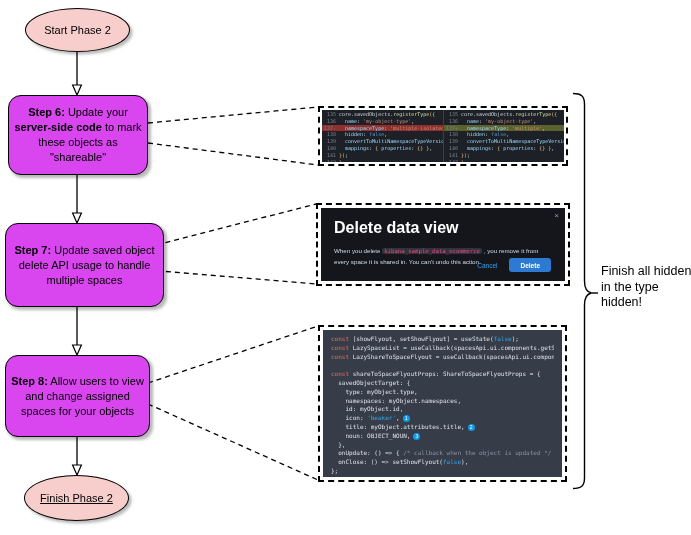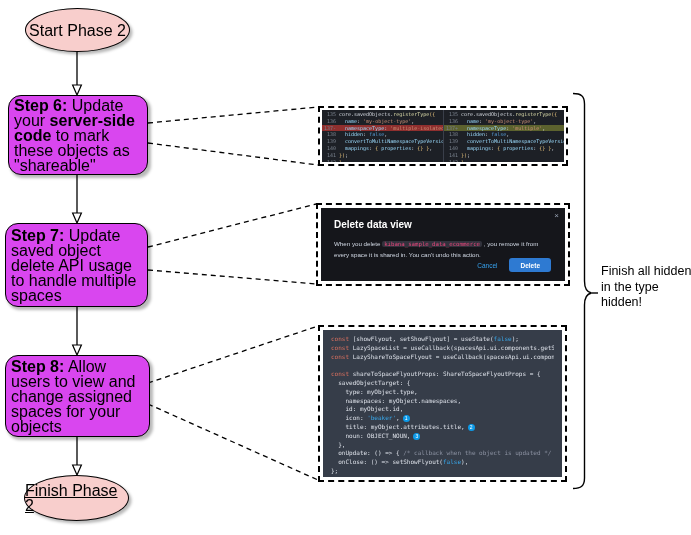--- a/index.html
+++ b/index.html
@@ -1,28 +1,28 @@
 <!DOCTYPE html>
 <html><head>
 <meta charset="utf-8">
 <style>
   html,body{margin:0;padding:0;}
   body{width:691px;height:535px;position:relative;background:#ffffff;
        font-family:"Liberation Sans", sans-serif;color:#000;overflow:hidden;}
 
   
   .node{position:absolute;box-sizing:border-box;display:flex;align-items:center;justify-content:center;
-        text-align:left;border:1.6px solid #000;background:#f8cecc;font-size:16px;line-height:15px;
+        text-align:center;border:1.6px solid #000;background:#f8cecc;font-size:11px;line-height:15px;
         box-shadow:2.5px 2.5px 3px rgba(0,0,0,0.28);}
   .ellipse{border-radius:50%;}
   .stepbox{background:#d946ef;border-radius:13px;padding:4px 5px;}
   #start-node{left:25px;top:8px;width:105px;height:44px;}
   #finish-node{left:24px;top:475px;width:105px;height:46px;text-decoration:underline;}
   #step6-box{left:8px;top:95px;width:140px;height:80px;}
-  #step7-box{left:5px;top:223px;width:143px;height:84px;}
+  #step7-box{left:5px;top:223px;width:159px;height:84px;}
   #step8-box{left:5px;top:355px;width:145px;height:82px;}
   .bold{font-weight:bold;}
 
   
   #wires{position:absolute;left:0;top:0;width:691px;height:535px;z-index:0;}
   .shape-layer{position:absolute;left:0;top:0;width:691px;height:535px;z-index:1;pointer-events:none;}
   .shape-layer > *{pointer-events:auto;}
 
   
   .dashed-rect{position:absolute;box-sizing:border-box;border:2px dashed #000;background:#fff;}
@@ -38,21 +38,21 @@
   .diff .cl{white-space:pre;height:6.8px;overflow:hidden;}
   .diff .ln{display:inline-block;width:14px;text-align:right;padding-right:3px;color:#79808c;}
   .bg-del{background:#8f2f2e;}
   .bg-add{background:#5c622e;}
   .tk-d{color:#d5d9e0;} .tk-p{color:#9cdcfe;} .tk-s{color:#ce9178;}
   .tk-k{color:#569cd6;} .tk-f{color:#dcdcaa;} .tk-b{color:#e5c07b;}
 
   
   .modal{position:absolute;left:3px;top:3px;right:3px;bottom:3px;background:#15161b;color:#d3dae6;
          padding:11px 13px;box-sizing:border-box;}
-  .modal-title{font-size:10px;font-weight:bold;color:#fff;}
+  .modal-title{font-size:16px;font-weight:bold;color:#fff;}
   .modal-close{position:absolute;top:4px;right:6px;color:#98a2b3;font-size:8px;line-height:8px;cursor:default;}
   .modal-body{font-size:6.2px;line-height:9.5px;margin-top:9px;color:#d3dae6;}
   .inline-code{font-family:"DejaVu Sans Mono", monospace;font-size:5.7px;background:#31323c;
                color:#e8467c;padding:0 2px;border-radius:2px;}
   .modal-actions{position:absolute;right:14px;bottom:9px;display:flex;align-items:center;gap:12px;}
   .btn-cancel{color:#36a2ef;font-size:6.5px;}
   .btn-delete{background:#2e7ad2;color:#fff;font-size:6.5px;font-weight:bold;
               padding:3.5px 11px;border-radius:3px;}
 
   

